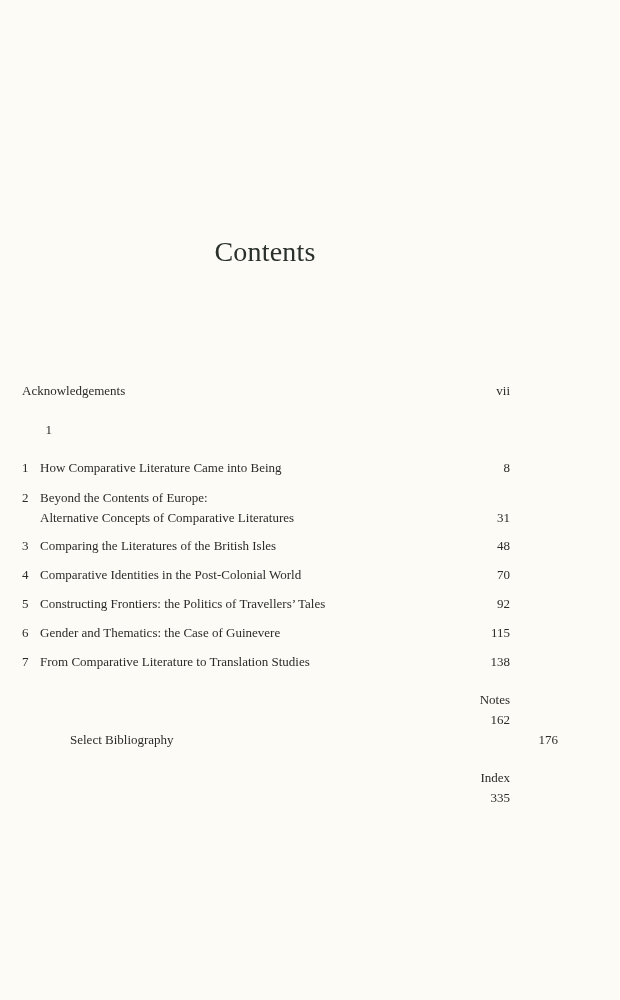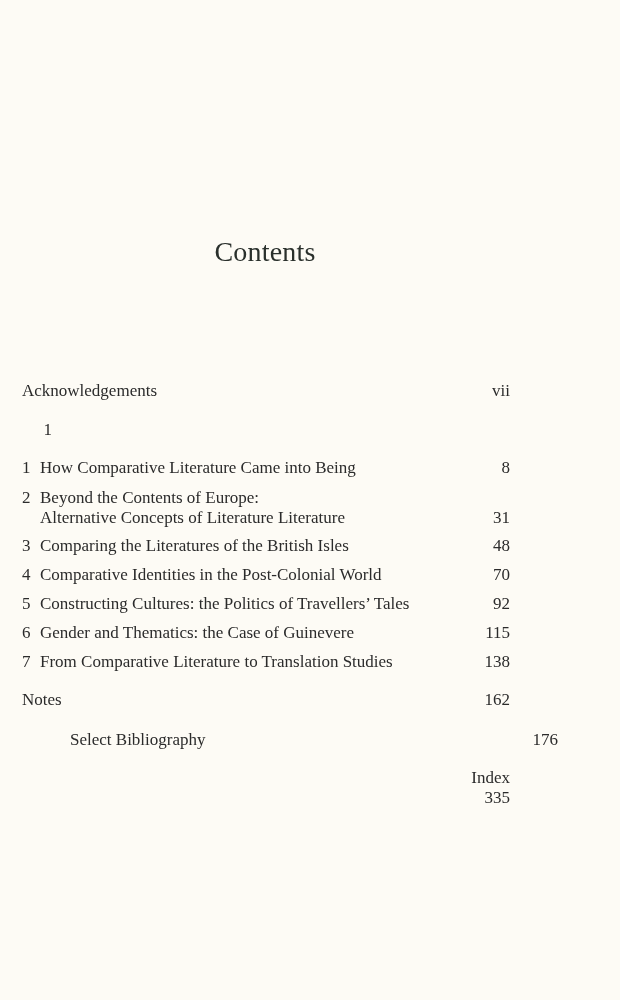--- a/index.html
+++ b/index.html
@@ -28,21 +28,21 @@
   .toc {
     position: absolute;
     left: 22px;
     width: 488px;
     top: 0;
   }
   .entry {
     position: absolute;
     left: 0;
     width: 488px;
-    font-size: 17px;
+    font-size: 13px;
     line-height: 20px;
     display: flex;
     justify-content: space-between;
     align-items: flex-end;
   }
   .entry .text { display: flex; }
   .entry .num { width: 18px; display: inline-block; }
   .entry .lines { display: flex; flex-direction: column; }
   .entry .page { text-align: right; min-width: 30px; }
 </style>
@@ -70,21 +70,21 @@
         </span>
     </span>
     <span class="page">8</span>
   </div>
 
   <div class="entry" style="top:488px;">
     <span class="text" style="align-items:flex-start;">
       <span class="num">2</span>
       <span class="lines">
         <span>Beyond the Contents of Europe:</span>
-        <span>Alternative Concepts of Literature Literature</span>
+        <span>Alternative Concepts of Comparative Literatures</span>
       </span>
     </span>
     <span class="page">31</span>
   </div>
 
   <div class="entry" style="top:536px;">
     <span class="text">
       <span class="num">3</span>
       <span class="lines">
           <span>Comparing the Literatures of the British Isles</span>
@@ -100,21 +100,21 @@
           <span>Comparative Identities in the Post-Colonial World</span>
         </span>
     </span>
     <span class="page">70</span>
   </div>
 
   <div class="entry" style="top:594px;">
     <span class="text">
       <span class="num">5</span>
       <span class="lines">
-          <span>Constructing Cultures: the Politics of Travellers’ Tales</span>
+          <span>Constructing Frontiers: the Politics of Travellers’ Tales</span>
         </span>
     </span>
     <span class="page">92</span>
   </div>
 
   <div class="entry" style="top:623px;">
     <span class="text">
       <span class="num">6</span>
       <span class="lines">
           <span>Gender and Thematics: the Case of Guinevere</span>
@@ -126,21 +126,21 @@
   <div class="entry" style="top:652px;">
     <span class="text">
       <span class="num">7</span>
       <span class="lines">
           <span>From Comparative Literature to Translation Studies</span>
         </span>
     </span>
     <span class="page">138</span>
   </div>
 
-  <div class="entry" style="top:690px;">
+  <div class="entry" style="top:690px;flex-direction:column;">
     <span class="text">Notes</span>
     <span class="page">162</span>
   </div>
 
   <div class="entry" style="top:730px;margin-left:48px;">
     <span class="text">Select Bibliography</span>
     <span class="page">176</span>
   </div>
 
   <div class="entry" style="top:768px;flex-direction:column;">

